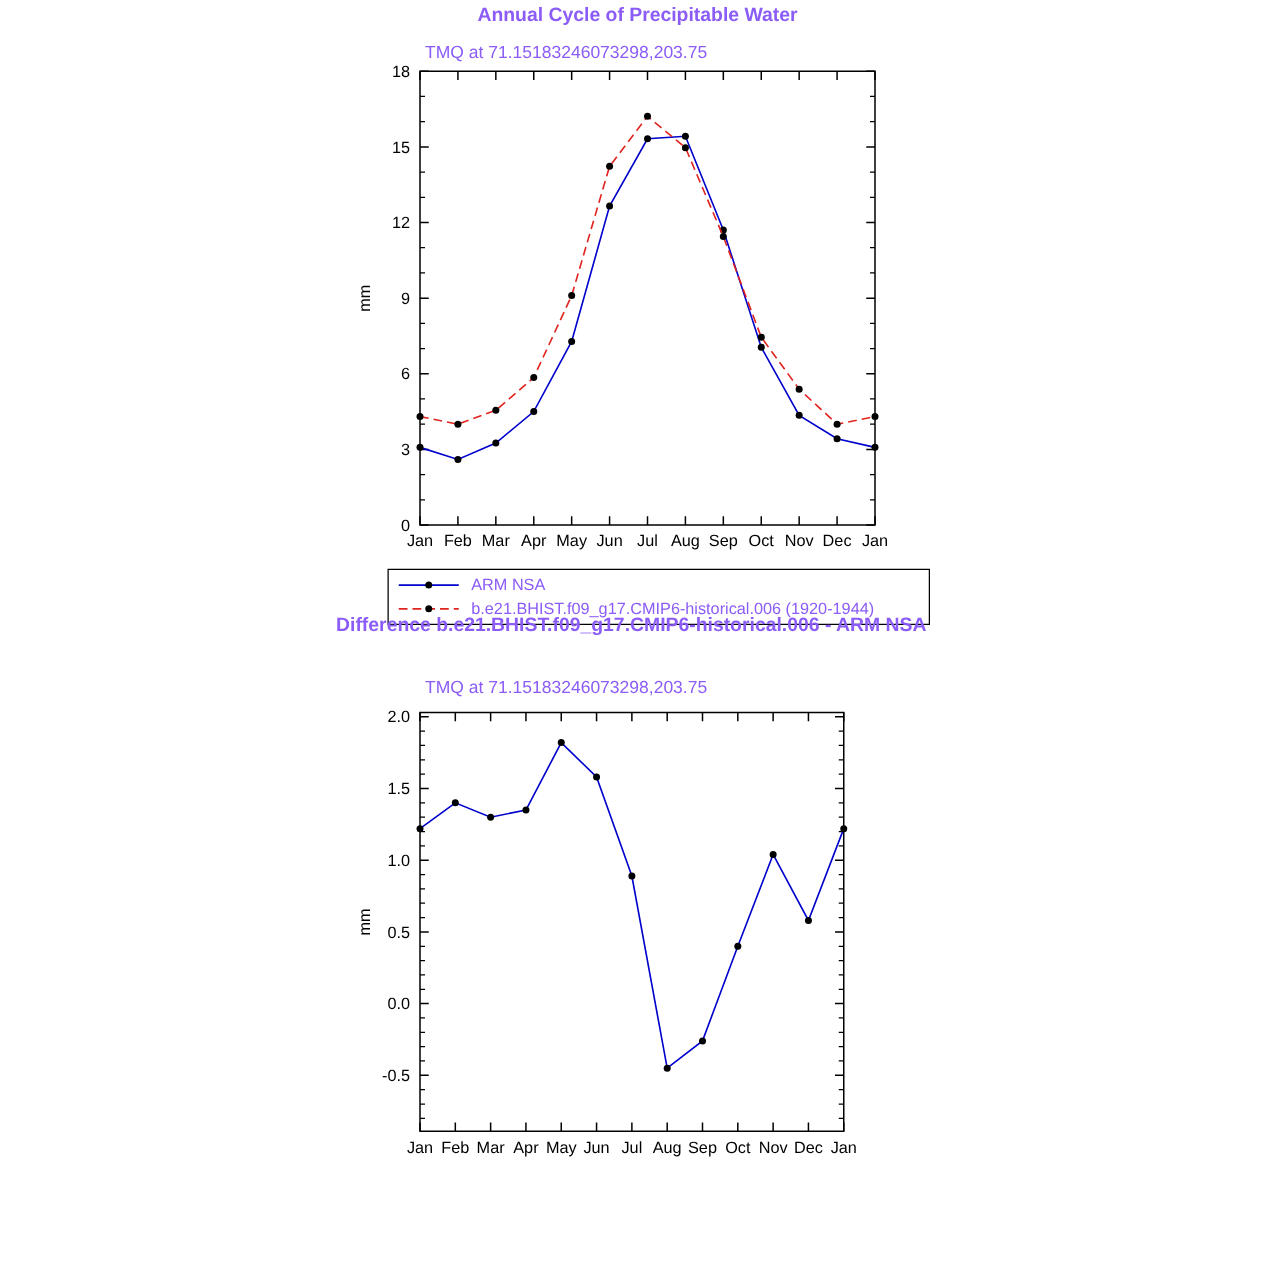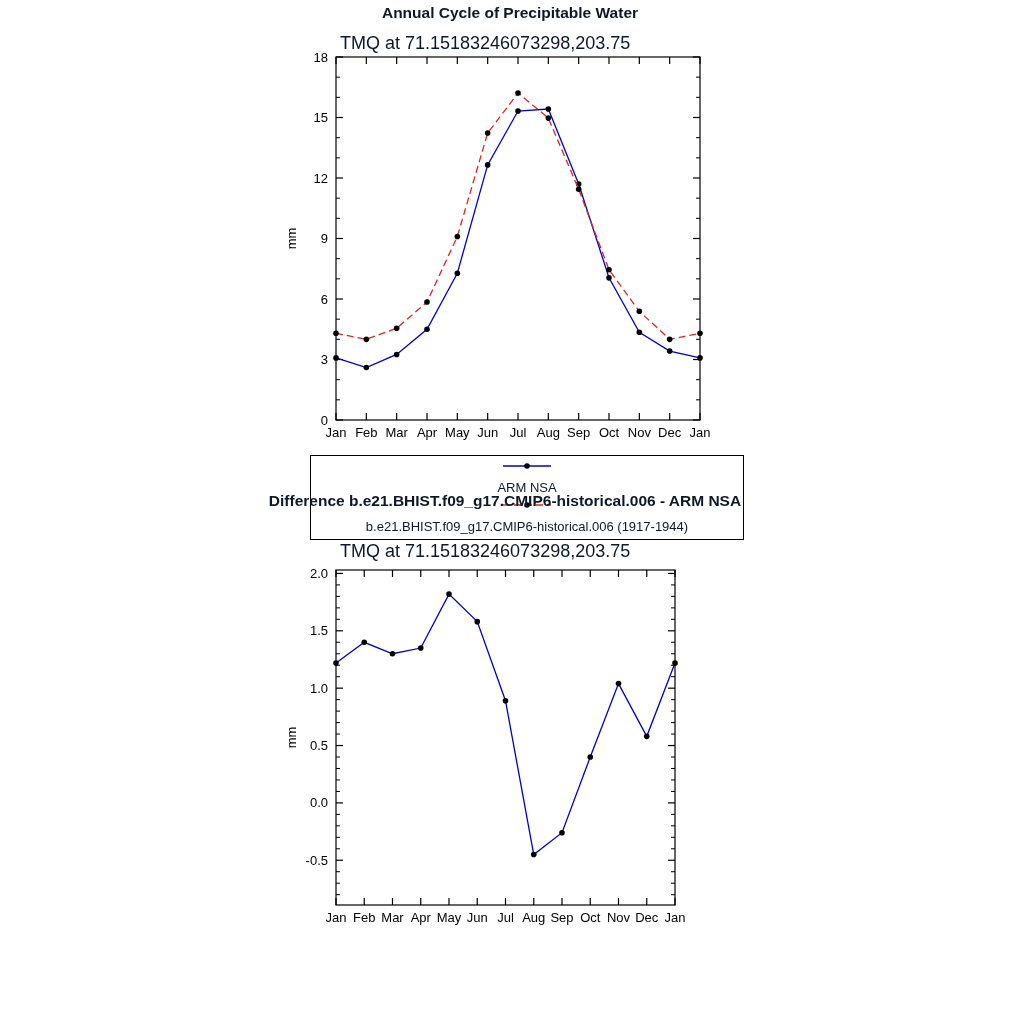--- a/index.html
+++ b/index.html
@@ -1,31 +1,31 @@
 <!DOCTYPE html>
 <html><head>
 <meta charset="utf-8">
 <style>
   html,body{margin:0;padding:0;background:#ffffff;}
   #page{position:relative;width:1024px;height:1024px;background:#ffffff;overflow:hidden;
-        font-family:"Liberation Sans",sans-serif;color:#0f172a;}
+        font-family:"Liberation Sans",sans-serif;color:#8b5cf6;}
   .abs{position:absolute;}
   .chart-title{font-weight:bold;font-size:15.5px;text-align:center;white-space:nowrap;}
-  .chart-subtitle{font-size:18px;white-space:nowrap;}
+  .chart-subtitle{font-size:14px;white-space:nowrap;}
   .t1{left:250px;top:4px;width:520px;}
   .s1{left:340px;top:33px;}
   .c0{left:250px;top:48px;}
   .t2{left:245px;top:492px;width:520px;}
   .s2{left:340px;top:541px;}
   .c1{left:250px;top:556px;}
   svg text{font-family:"Liberation Sans",sans-serif;}
   .legend{left:310px;top:455px;width:434px;border:1px solid #000;background:#fff;
           padding:2px 0 3px 0;box-sizing:border-box;}
   .legend-row{display:flex;align-items:center;gap:8px;padding:2px 6px;white-space:nowrap;
-              font-size:13px;flex-direction:column;}
+              font-size:13px;}
   .legend-sample{flex:0 0 auto;display:block;}
 </style>
 </head>
 <body>
 
 <div id="page">
 
   <div class="abs chart-title t1">Annual Cycle of Precipitable Water</div>
   <div class="abs chart-subtitle s1">TMQ at 71.15183246073298,203.75</div>
   <svg id="chart0" class="abs c0" width="520" height="412" viewBox="0 0 520 412">
@@ -161,21 +161,21 @@
         <line x1="2" y1="6" x2="50" y2="6" stroke-width="1.4" stroke="#0000cc"></line>
         <circle cx="26" cy="6" r="2.8" fill="#000000"></circle>
       </svg>
       <span>ARM NSA</span>
     </div>
     <div class="legend-row">
       <svg class="legend-sample" width="52" height="12">
         <line x1="2" y1="6" x2="50" y2="6" stroke-width="1.4" stroke="#e02420" stroke-dasharray="7,4"></line>
         <circle cx="26" cy="6" r="2.8" fill="#000000"></circle>
       </svg>
-      <span>b.e21.BHIST.f09_g17.CMIP6-historical.006 (1917-1944)</span>
+      <span>b.e21.BHIST.f09_g17.CMIP6-historical.006 (1920-1944)</span>
     </div>
   </div>
 
   <div class="abs chart-title t2">Difference b.e21.BHIST.f09_g17.CMIP6-historical.006 - ARM NSA</div>
   <div class="abs chart-subtitle s2">TMQ at 71.15183246073298,203.75</div>
   <svg id="chart1" class="abs c1" width="480" height="375" viewBox="0 0 480 375">
       <rect x="86" y="14" width="339" height="335" fill="none" stroke="#000" stroke-width="1.2"></rect>
       <g>
         <line x1="86" y1="304.2568493150685" x2="93" y2="304.2568493150685" stroke="#000" stroke-width="1.2"></line>
         <line x1="418" y1="304.2568493150685" x2="425" y2="304.2568493150685" stroke="#000" stroke-width="1.2"></line>

